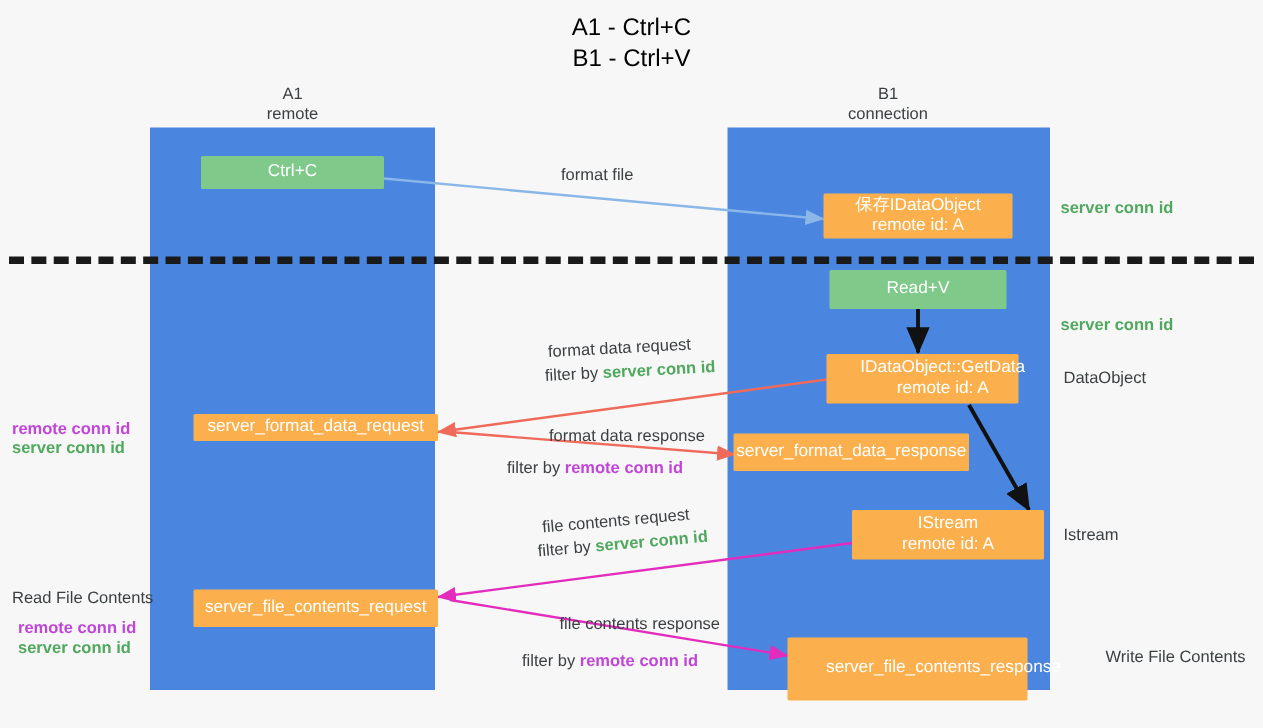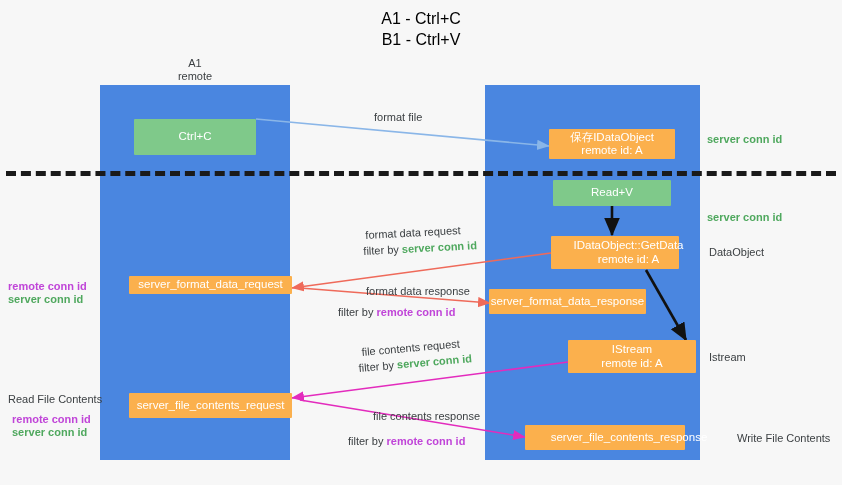--- a/index.html
+++ b/index.html
@@ -47,20 +47,22 @@
 <div id="stage">
 
   <div class="title">A1 - Ctrl+C
 B1 - Ctrl+V</div>
 
   <div class="lane" style="left:100px;top:85px;width:190px;height:375px;"></div>
   <div class="lane" style="left:485px;top:85px;width:215px;height:375px;"></div>
 
   <div class="lane-head" style="left:135px;top:57px;width:120px;">A1
 remote</div>
+  <div class="lane-head" style="left:532px;top:57px;width:120px;">B1
+connection</div>
 
   <svg class="arrows" viewBox="0 0 842 485">
     <defs>
       <marker id="mb" markerWidth="9" markerHeight="9" refX="7.5" refY="3.2" orient="auto">
         <path d="M0,0 L8,3.2 L0,6.4 z" fill="#8ab6e8"></path>
       </marker>
       <marker id="mr" markerWidth="9" markerHeight="9" refX="7.5" refY="3.2" orient="auto">
         <path d="M0,0 L8,3.2 L0,6.4 z" fill="#ef6a5a"></path>
       </marker>
       <marker id="mm" markerWidth="9" markerHeight="9" refX="7.5" refY="3.2" orient="auto">
@@ -79,40 +81,40 @@
 
     <path d="M551,253 L292,288" stroke="#ef6a5a" stroke-width="1.6" fill="none" marker-end="url(#mr)"></path>
 
     <path d="M300,288 L490,303" stroke="#ef6a5a" stroke-width="1.6" fill="none" marker-end="url(#mr)"></path>
 
     <path d="M568,362 L292,398" stroke="#e32bbd" stroke-width="1.6" fill="none" marker-end="url(#mm)"></path>
 
     <path d="M300,400 L525,437" stroke="#e32bbd" stroke-width="1.6" fill="none" marker-end="url(#mm)"></path>
   </svg>
 
-  <div class="box green" style="left:134px;top:104px;width:122px;height:36px;margin-top:15px;">Ctrl+C</div>
+  <div class="box green" style="left:134px;top:104px;width:122px;height:22px;">Ctrl+C</div>
 
   <div class="box orange" style="left:129px;top:276px;width:163px;height:18px;">server_format_data_request</div>
 
   <div class="box orange" style="left:129px;top:393px;width:163px;height:25px;">server_file_contents_request</div>
 
   <div class="box orange" style="left:549px;top:129px;width:126px;height:30px;">保存IDataObject
 remote id: A</div>
 
   <div class="box green" style="left:553px;top:180px;width:118px;height:26px;">Read+V</div>
 
   <div class="box orange" style="left:551px;top:236px;width:128px;height:33px;padding-left:27px;">IDataObject::GetData
 remote id: A</div>
 
   <div class="box orange" style="left:568px;top:340px;width:128px;height:33px;">IStream
 remote id: A</div>
 
   <div class="box orange" style="left:489px;top:289px;width:157px;height:25px;">server_format_data_response</div>
 
-  <div class="box orange" style="left:525px;top:425px;width:160px;height:25px;padding-left:48px;">server_file_contents_response</div>
+  <div class="box orange" style="left:525px;top:425px;width:160px;height:42px;padding-left:48px;">server_file_contents_response</div>
 
   <div class="divider"></div>
 
   <div class="lbl" style="left:374px;top:110px;">format file</div>
 
   <div class="lbl rot" style="left:365px;top:228px;transform:rotate(-3deg);">format data request</div>
   <div class="lbl rot" style="left:363px;top:244px;transform:rotate(-3deg);"><span>filter by </span><b class="g">server conn id</b></div>
 
   <div class="lbl" style="left:366px;top:284px;">format data response</div>
   <div class="lbl" style="left:338px;top:305px;"><span>filter by </span><b class="p">remote conn id</b></div>

